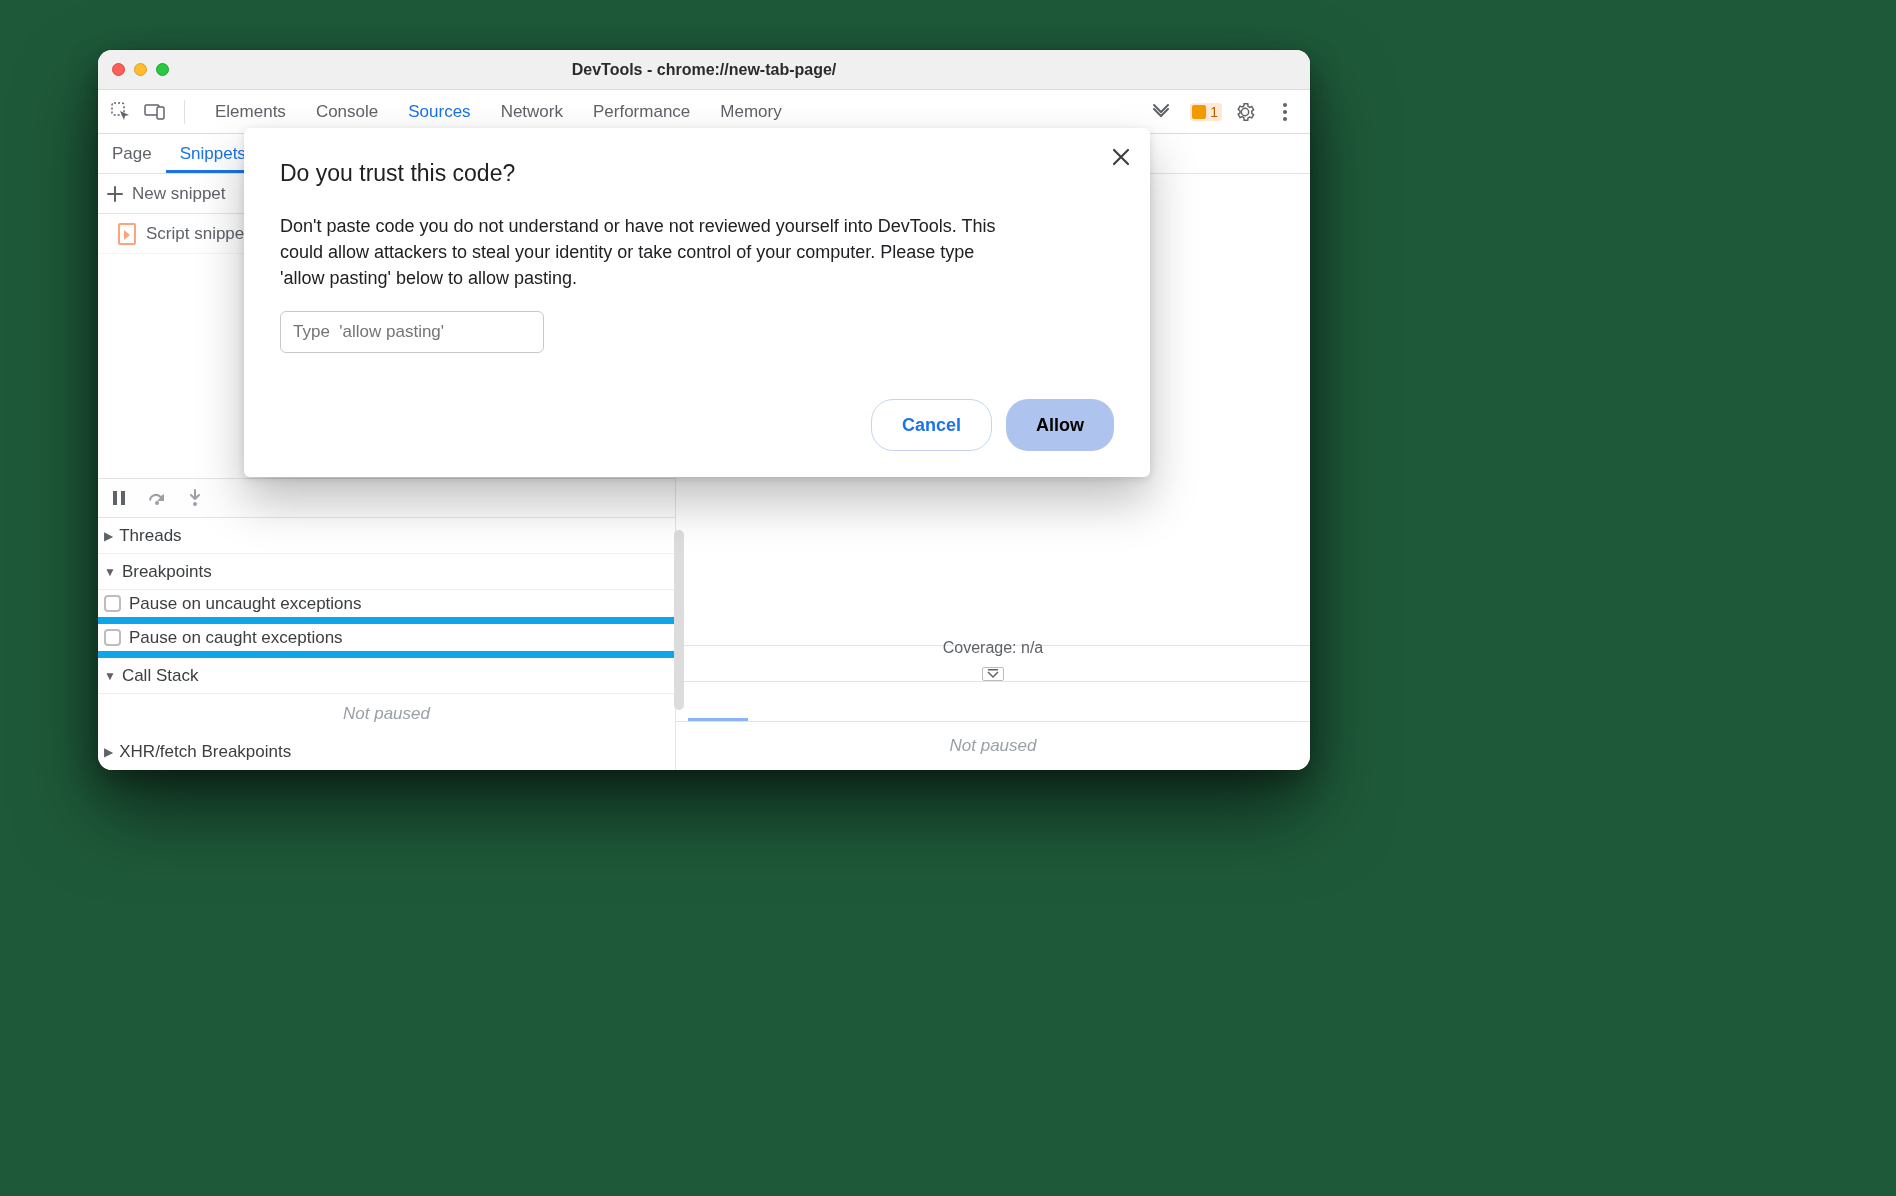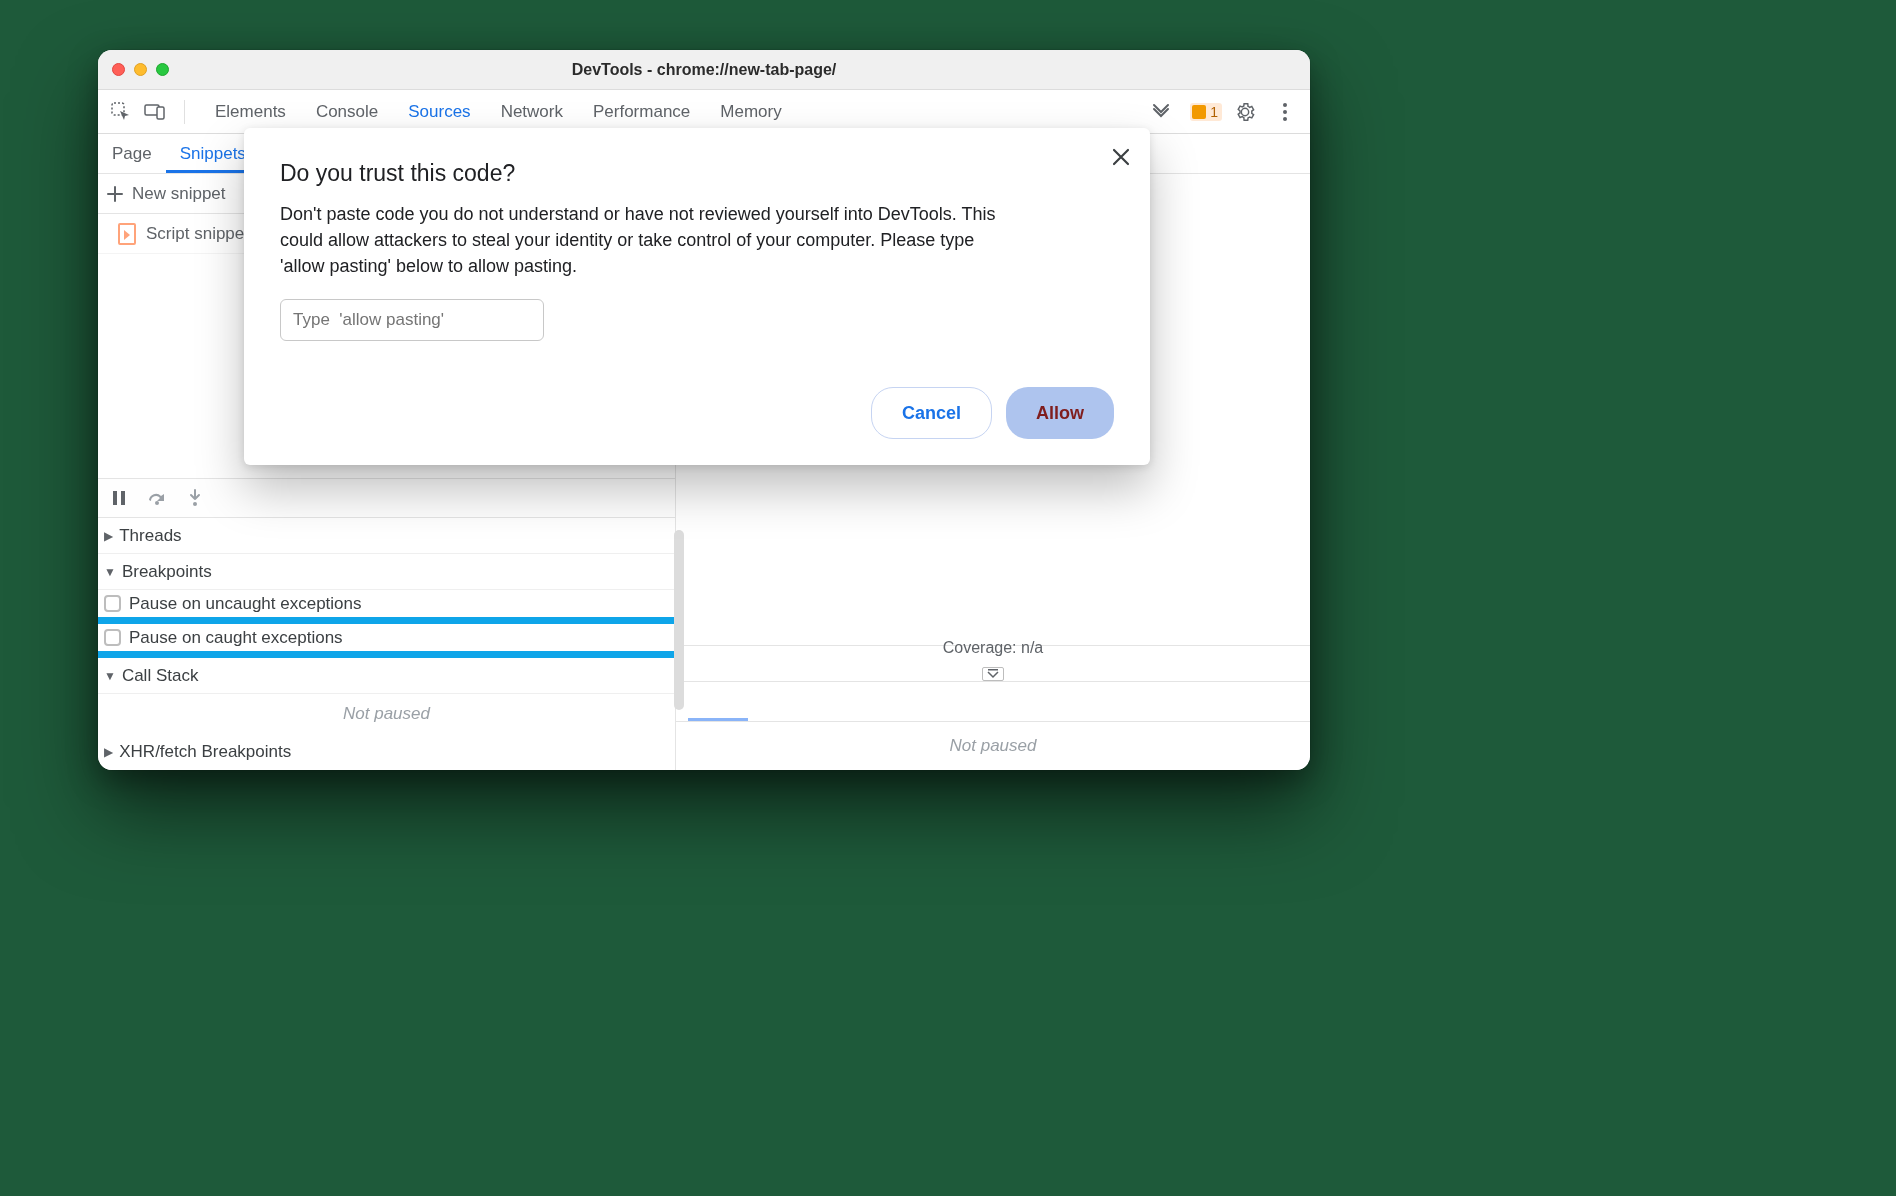--- a/index.html
+++ b/index.html
@@ -295,21 +295,21 @@
     width: 30px; height:30px;
     display:flex; align-items:center; justify-content:center;
     color:#3c4043;
     font-size: 24px;
     cursor:pointer;
   }
   .modal h2 {
     font-size: 23px;
     font-weight: 400;
     color:#202124;
-    margin-bottom: 14px;
+    margin-bottom: 26px;
   }
   .modal p {
     font-size: 18px;
     line-height: 26px;
     color:#202124;
     margin-bottom: 20px;
     max-width: 740px;
   }
   .modal input[type=text] {
     width: 264px;
@@ -337,21 +337,21 @@
     cursor:pointer;
     border: none;
   }
   .btn-cancel {
     background:#fff;
     color:#1a73e8;
     border: 1px solid #c6d4f2;
   }
   .btn-allow {
     background:#aec4ee;
-    color:#7f1d1d;
+    color:#000000;
   }
 
   svg { display:block; }
 </style>
 </head>
 <body>
 
 <div class="stage">
   <div class="window">
 

